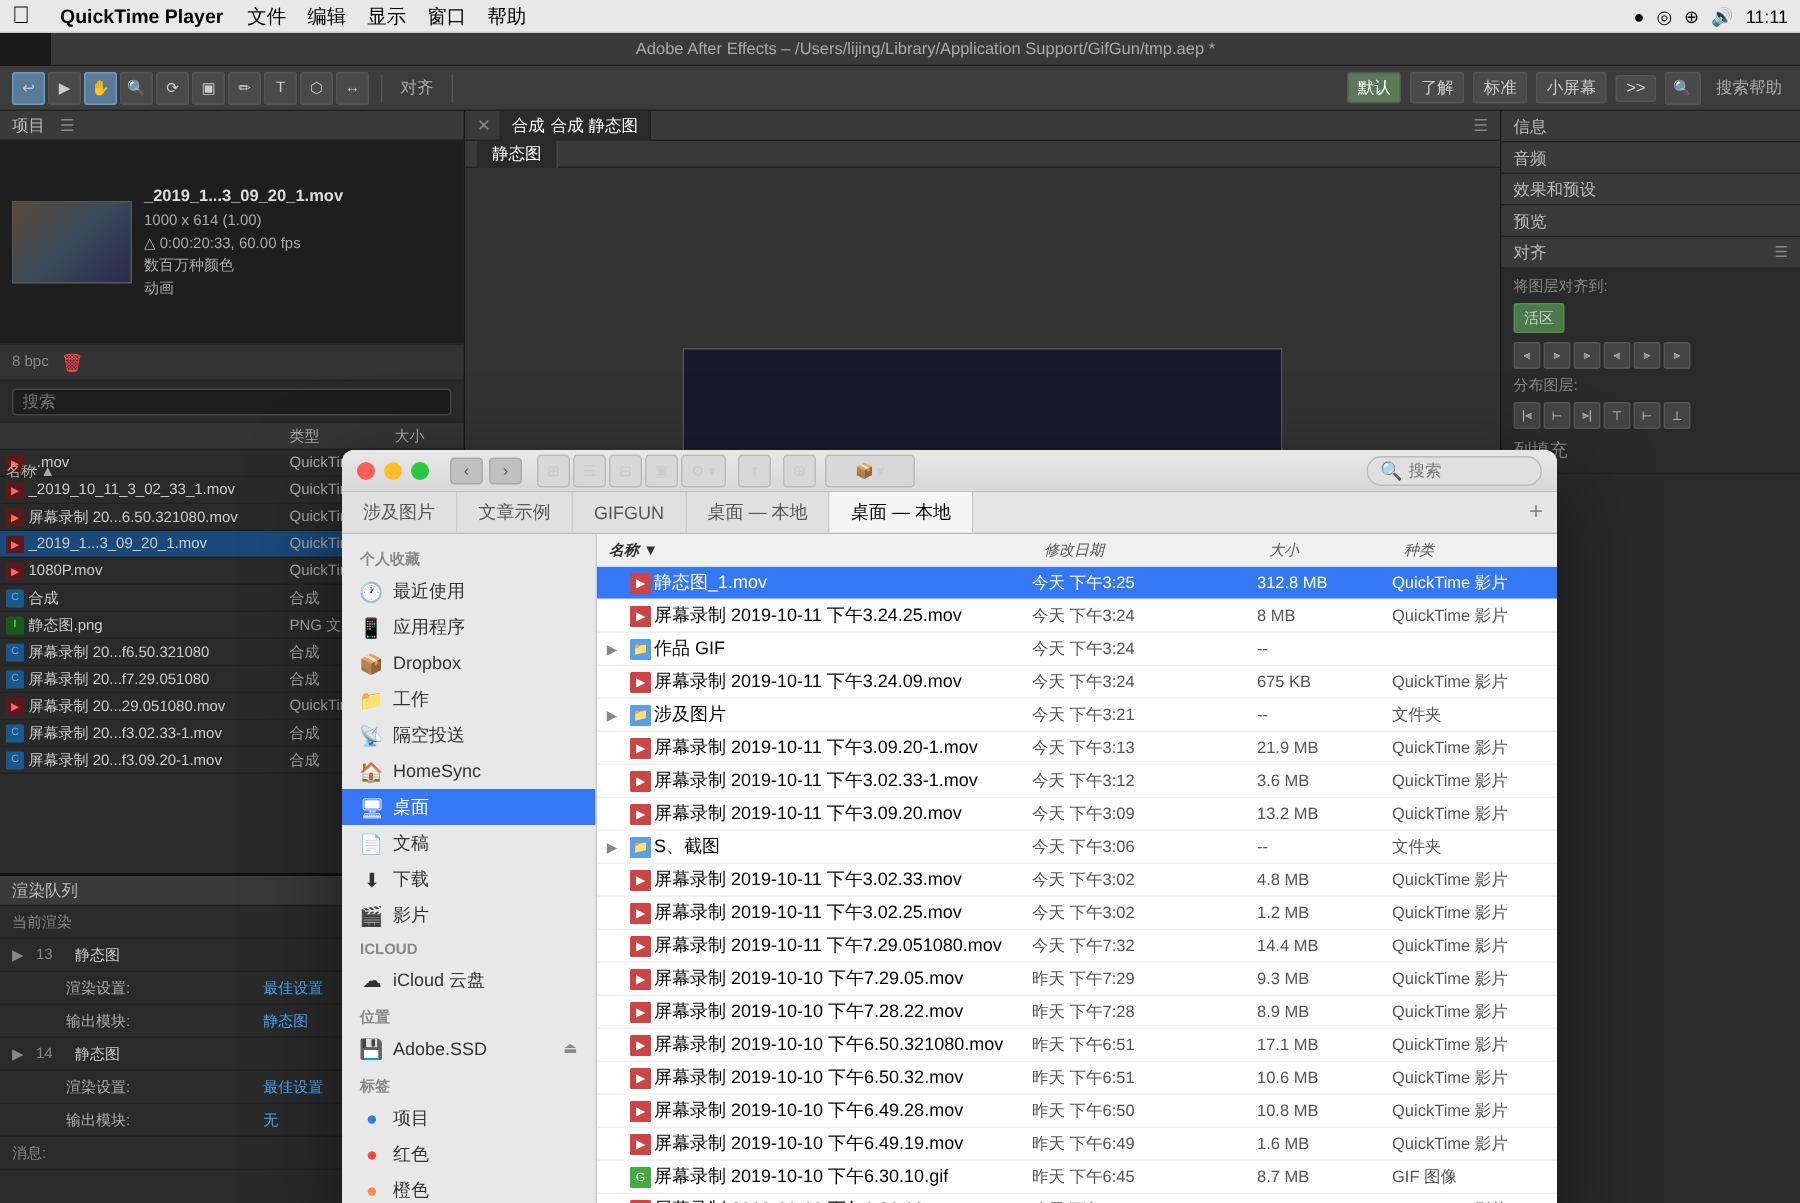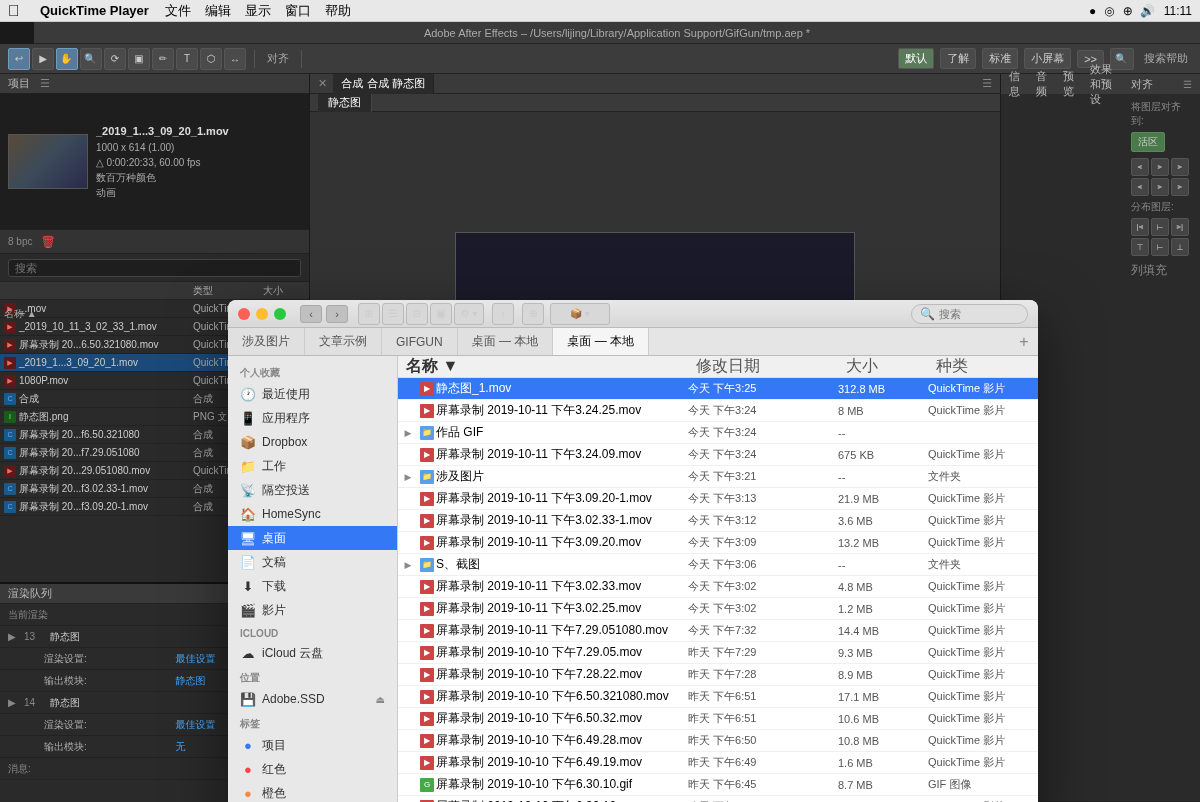--- a/index.html
+++ b/index.html
@@ -373,20 +373,21 @@
     .layer-expand { color: #888; font-size: 9px; }
     .layer-name { font-size: 10px; color: #ccc; flex: 1; }
     .ae-timeline-right { flex: 1; background: #1e1e1e; }
 
     
     .ae-right {
       width: 200px;
       background: #2a2a2a;
       border-left: 1px solid #1a1a1a;
       display: flex;
+      flex-direction: column;
     }
     .ae-right-panel {
       border-bottom: 1px solid #222;
     }
     .ae-right-panel-header {
       height: 20px;
       background: #3a3a3a;
       display: flex;
       align-items: center;
       padding: 0 8px;
@@ -650,25 +651,26 @@
       height: 22px;
       background: #f0f0f0;
       display: flex;
       align-items: center;
       border-bottom: 1px solid #ddd;
     }
     .finder-col {
       display: flex;
       align-items: center;
       padding: 0 8px;
-      font-size: 16px;
+      font-size: 10px;
       color: #555;
       cursor: pointer;
       gap: 3px;
       height: 100%;
+      font-style: italic;
     }
     .finder-col.name { flex: 1; font-weight: 600; color: #333; }
     .finder-col.date { width: 150px; }
     .finder-col.size { width: 90px; }
     .finder-col.kind { width: 110px; }
     .finder-file-list {
       flex: 1;
       overflow-y: auto;
     }
     .finder-file-row {
@@ -1041,26 +1043,26 @@
           <span>信息</span>
         </div>
       </div>
       <div class="ae-right-panel">
         <div class="ae-right-panel-header">
           <span>音频</span>
         </div>
       </div>
       <div class="ae-right-panel">
         <div class="ae-right-panel-header">
-          <span>预览</span>
+          <span>效果和预设</span>
         </div>
       </div>
       <div class="ae-right-panel">
         <div class="ae-right-panel-header">
-          <span>效果和预设</span>
+          <span>预览</span>
         </div>
       </div>
       <div class="ae-right-panel">
         <div class="ae-right-panel-header" style="display:flex;justify-content:space-between;">
           <span>对齐</span>
           <span style="font-size:10px;color:#888">☰</span>
         </div>
         <div class="ae-right-panel-content">
           <div class="ae-right-label">将图层对齐到:</div>
           <div style="display:flex;gap:4px;margin-bottom:6px;">

